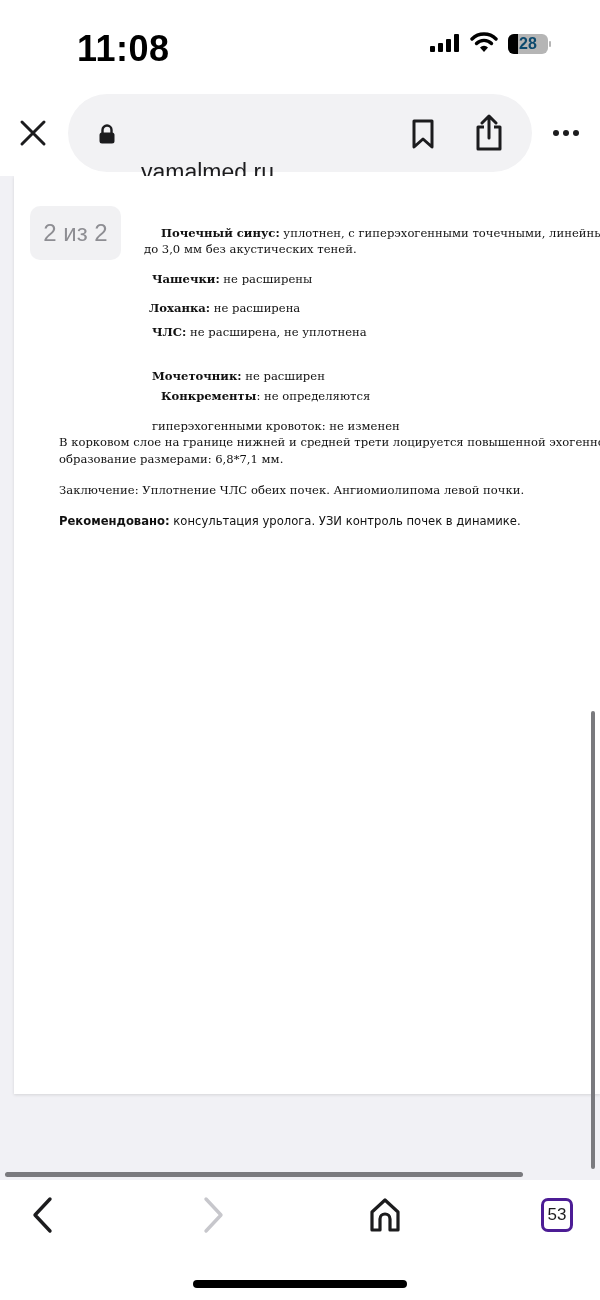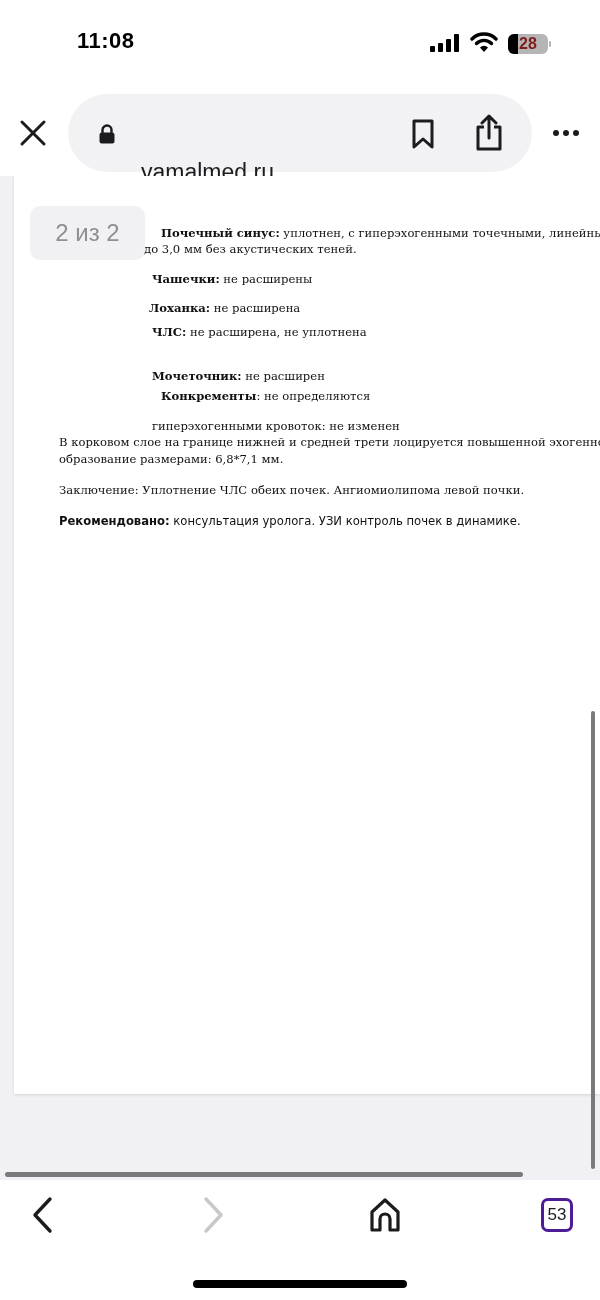--- a/index.html
+++ b/index.html
@@ -1,43 +1,43 @@
 <!DOCTYPE html>
 <html><head>
   <meta charset="utf-8">
   <style>
     * { box-sizing: border-box; margin: 0; padding: 0; }
     html, body { width: 600px; height: 1300px; overflow: hidden; background: #ffffff; }
     body { font-family: "Liberation Sans", sans-serif; position: relative; }
 
     
     .status-bar { position: absolute; top: 0; left: 0; width: 600px; height: 90px; background: #fff; }
-    .status-time { position: absolute; left: 77px; top: 28px; font-size: 22px; font-weight: bold; color: #000; letter-spacing: 0.5px; font-family: "Liberation Sans", sans-serif; }
+    .status-time { position: absolute; left: 77px; top: 28px; font-size: 36px; font-weight: bold; color: #000; letter-spacing: 0.5px; font-family: "Liberation Sans", sans-serif; }
     .signal { position: absolute; left: 430px; top: 34px; display: flex; align-items: flex-end; gap: 3px; height: 18px; }
     .signal span { width: 5px; background: #000; border-radius: 1px; display: block; }
     .wifi { position: absolute; left: 470px; top: 31px; width: 28px; height: 22px; }
     .battery { position: absolute; left: 508px; top: 34px; width: 40px; height: 20px; border-radius: 6px; background: #b5b5b5; overflow: hidden; }
     .battery .fill { position: absolute; left: 0; top: 0; width: 10px; height: 100%; background: #000; }
-    .battery .level { position: absolute; left: 0; right: 0; top: 0; line-height: 20px; text-align: center; color: #7f1d1d; font-weight: bold; font-size: 16px; font-family: "Liberation Sans", sans-serif; }
+    .battery .level { position: absolute; left: 0; right: 0; top: 0; line-height: 20px; text-align: center; color: #0c4a6e; font-weight: bold; font-size: 16px; font-family: "Liberation Sans", sans-serif; }
     .battery-tip { position: absolute; left: 549px; top: 41px; width: 2px; height: 6px; background: #b5b5b5; border-radius: 1px; }
 
     
     .toolbar { position: absolute; top: 90px; left: 0; width: 600px; height: 86px; background: #fff; }
     .close-btn { position: absolute; left: 18px; top: 28px; width: 30px; height: 30px; }
     .url-bar { position: absolute; left: 68px; top: 4px; width: 464px; height: 78px; border-radius: 39px; background: #f2f2f4; }
     .lock-icon { position: absolute; left: 30px; top: 30px; width: 18px; height: 20px; }
     .url-text { position: absolute; left: 73px; top: 25px; font-size: 23px; color: #1c1c1e; font-family: "Liberation Sans", sans-serif; margin-top: 40px; }
     .bookmark-btn { position: absolute; left: 342px; top: 24px; width: 26px; height: 32px; }
     .share-btn { position: absolute; left: 406px; top: 20px; width: 30px; height: 38px; }
     .more-btn { position: absolute; left: 552px; top: 38px; width: 28px; height: 10px; }
 
     
     .content-area { position: absolute; top: 176px; left: 0; width: 600px; height: 1004px; background: #f1f1f5; overflow: hidden; }
     .pdf-page { position: absolute; left: 14px; top: 0; width: 586px; height: 918px; background: #fff; box-shadow: 0 1px 3px rgba(0,0,0,0.12); }
-    .page-badge { position: absolute; left: 30px; top: 30px; width: 115px; height: 54px; background: rgba(240,240,242,0.92); border-radius: 10px; font-size: 24px; color: #8e8e93; text-align: center; line-height: 54px; font-family: "Liberation Sans", sans-serif; z-index: 2; }
+    .page-badge { position: absolute; left: 30px; top: 30px; width: 91px; height: 54px; background: rgba(240,240,242,0.92); border-radius: 10px; font-size: 24px; color: #8e8e93; text-align: center; line-height: 54px; font-family: "Liberation Sans", sans-serif; z-index: 2; }
 
     .doc { font-family: "DejaVu Serif", serif; font-size: 11.6px; color: #111; position: absolute; white-space: nowrap; }
     .doc b { font-weight: bold; }
     .doc-sans { font-family: "DejaVu Sans", sans-serif; font-size: 11.6px; color: #111; position: absolute; white-space: nowrap; }
 
     .vscroll { position: absolute; left: 591px; top: 535px; width: 4px; height: 458px; background: #7a7a7e; border-radius: 2px; }
     .hscroll { position: absolute; left: 5px; top: 996px; width: 518px; height: 5px; background: #7a7a7e; border-radius: 3px; }
 
     
     .bottom-nav { position: absolute; top: 1180px; left: 0; width: 600px; height: 120px; background: #fff; }

